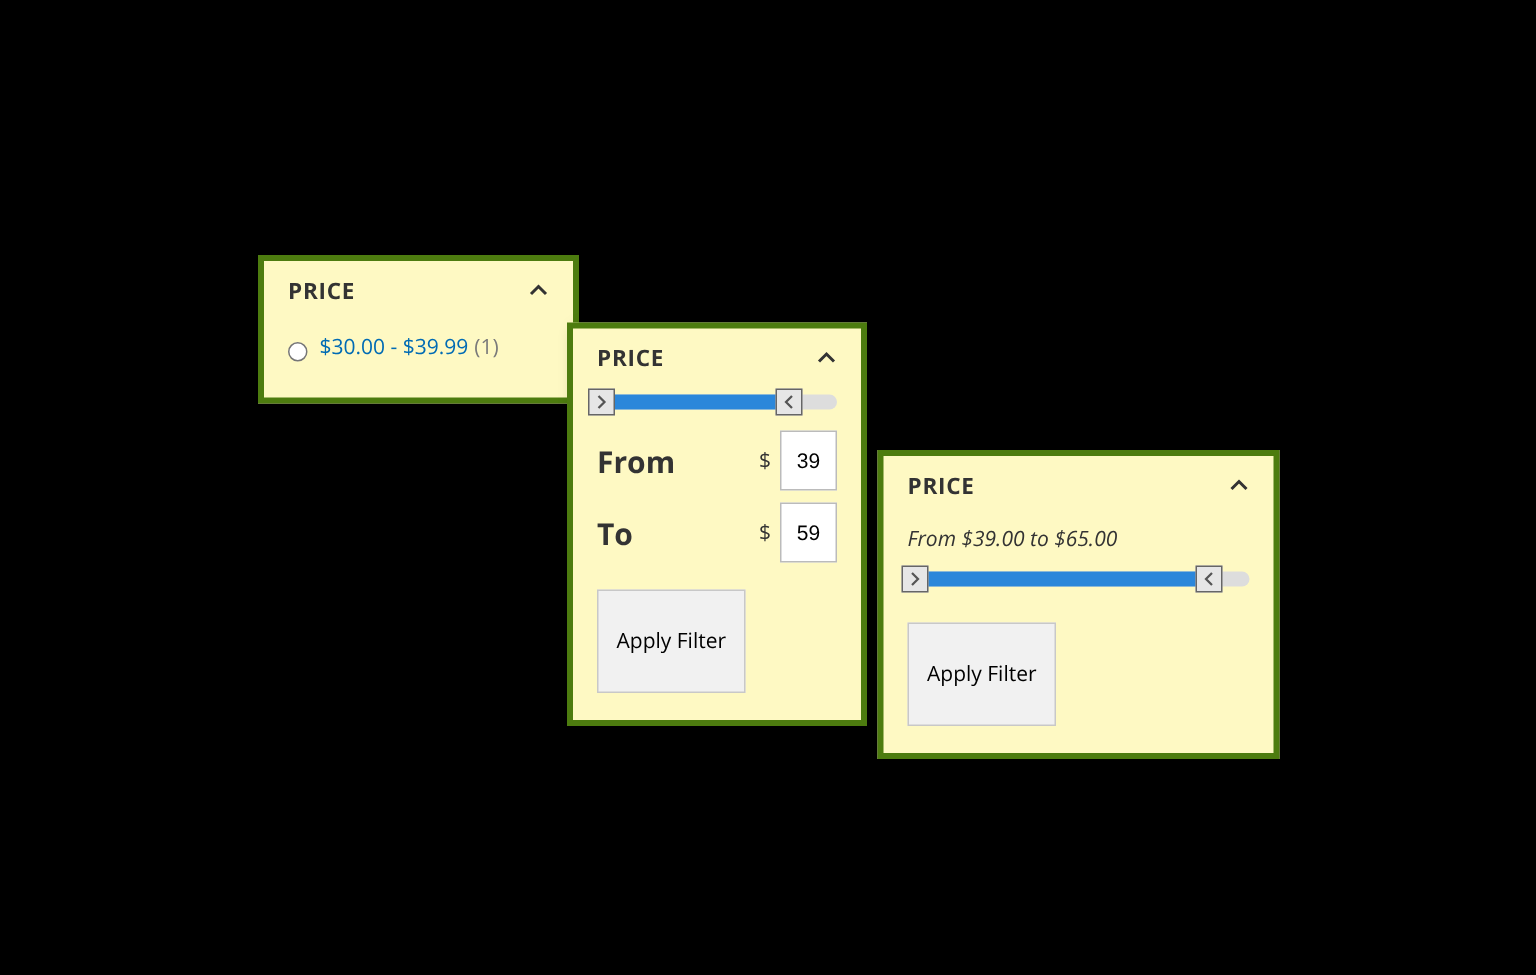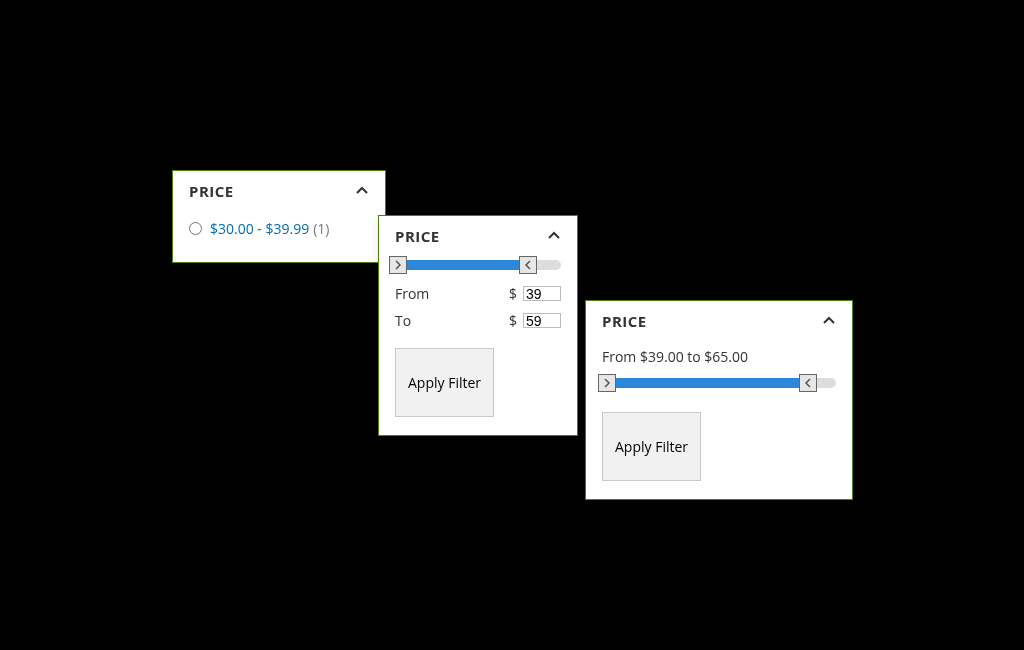--- a/index.html
+++ b/index.html
@@ -7,22 +7,22 @@
     padding: 0;
     width: 1024px;
     height: 650px;
     background: #000;
     font-family: "Open Sans", "Segoe UI", "Helvetica Neue", Arial, sans-serif;
     font-size: 14px;
     color: #333;
   }
   .card {
     position: absolute;
-    background: #ffffff;
-    border: 1px solid #4d7c0f;
+    background: #fef9c3;
+    border: 4px solid #4d7c0f;
     box-shadow: 5px 5px 10px rgba(0,0,0,0.35);
     box-sizing: border-box;
   }
   .card-header {
     display: flex;
     align-items: center;
     justify-content: space-between;
     padding: 10px 16px 6px 16px;
   }
   .card-title {
@@ -33,21 +33,21 @@
   }
   .chevron svg { display: block; }
   .card-body {
     padding: 6px 16px 18px 16px;
   }
 
   
   #c1 { left: 172px; top: 170px; width: 214px; }
   .opt-row {
     display: flex;
-    align-items: center;
+    align-items: flex-end;
     padding: 6px 0;
     font-size: 14px;
     color: #006bb4;
     cursor: pointer;
   }
   .opt-row input[type=radio] {
     margin: 0 8px 0 0;
     width: 13px; height: 13px;
     accent-color: #888;
   }
@@ -81,45 +81,45 @@
 
   
   #c2 { left: 378px; top: 215px; width: 200px; }
   #c2 .card-body { padding-top: 2px; }
   .ft-row {
     display: flex;
     align-items: center;
     justify-content: space-between;
     margin: 8px 0;
   }
-  .ft-label { color: #333; font-size: 14px; }
+  .ft-label { color: #333; font-size: 20px; font-weight: bold; }
   .ft-right { display: flex; align-items: center; }
   .ft-dollar { margin-right: 6px; color: #333; }
   .ft-input {
     width: 38px;
-    height: 15px;
-    text-align: left;
+    height: 40px;
+    text-align: center;
     border: 1px solid #bbb;
     font-size: 14px;
     box-sizing: border-box;
     background:#fff;
   }
   .apply-btn {
     margin-top: 10px;
     padding: 24px 12px;
     background: #f1f1f1;
     border: 1px solid #c8c8c8;
     font-size: 14px;
     cursor: pointer;
     font-family: inherit;
   }
 
   
   #c3 { left: 585px; top: 300px; width: 268px; }
-  #c3 .range-text { margin: 4px 0 12px 0; font-size:14px; color:#333; }
+  #c3 .range-text { margin: 4px 0 12px 0; font-size:14px; color:#333;font-style:italic; }
 </style>
 </head>
 <body>
 
 <div id="c1" class="card">
   <div class="card-header">
     <span class="card-title">PRICE</span>
     <span class="chevron">
       <svg width="14" height="14" viewBox="0 0 14 14">
           <path d="M2 9 L7 4 L12 9" fill="none" stroke="#333" stroke-width="2"></path>

